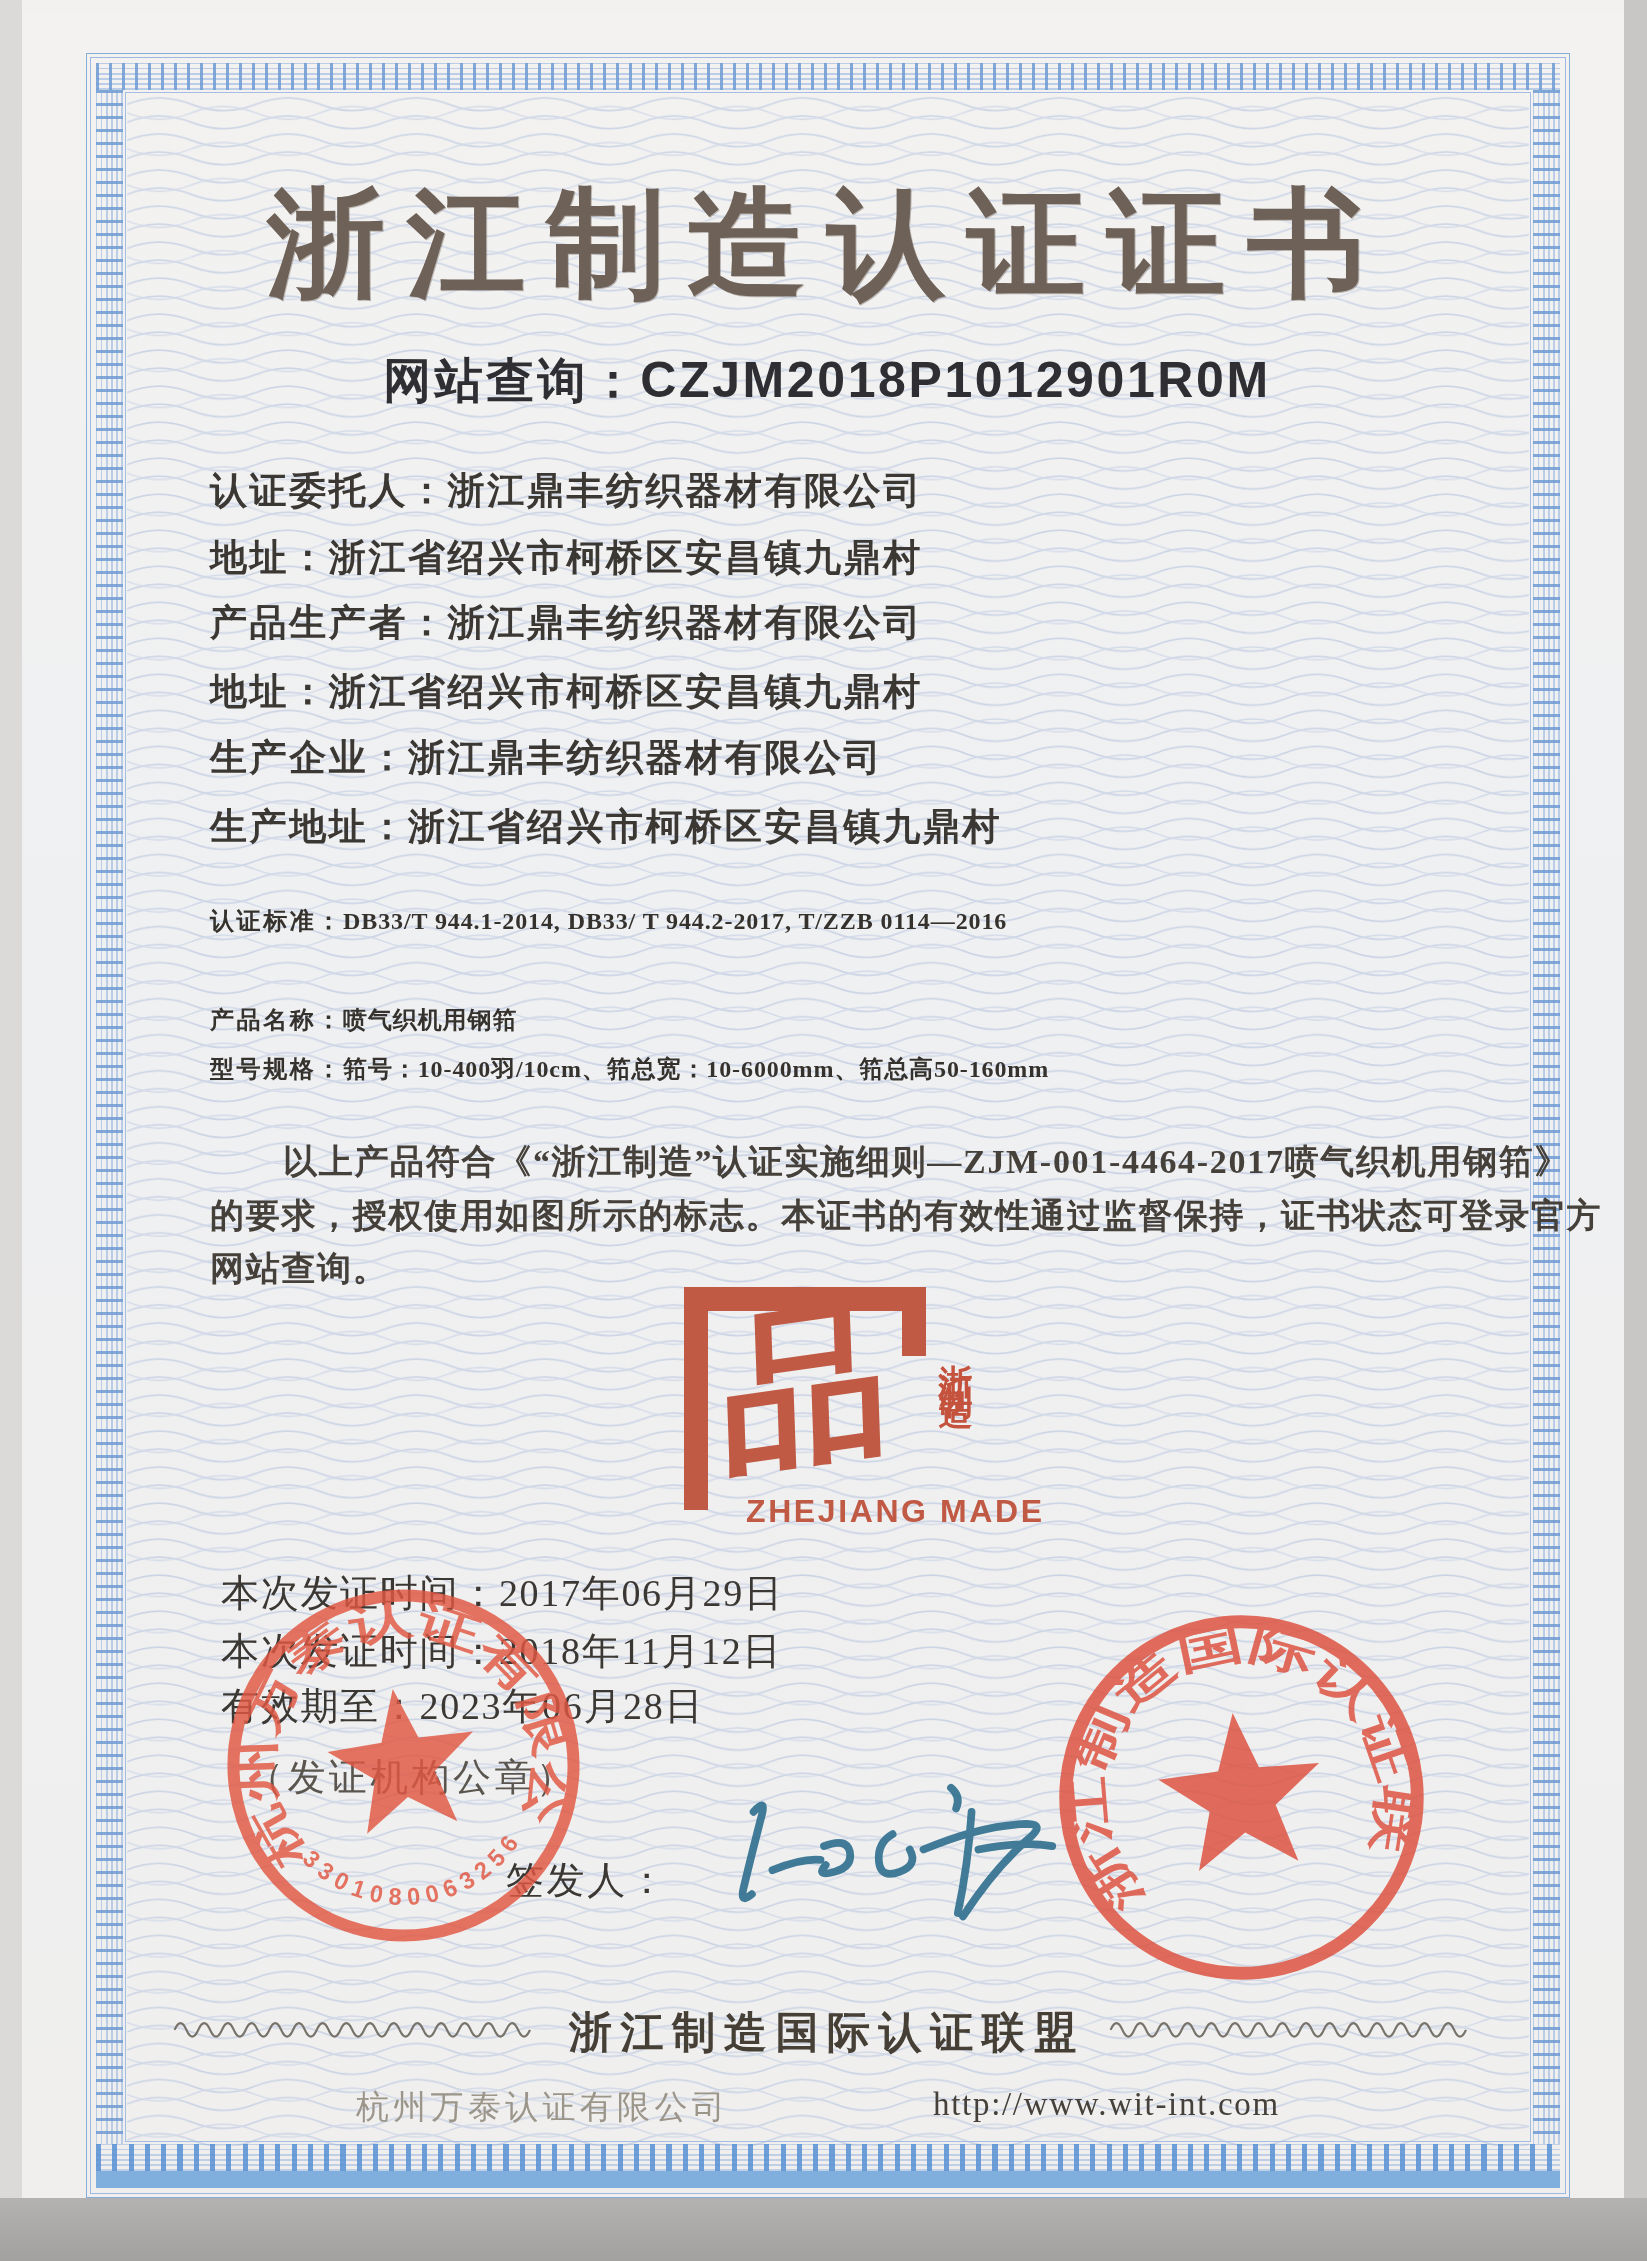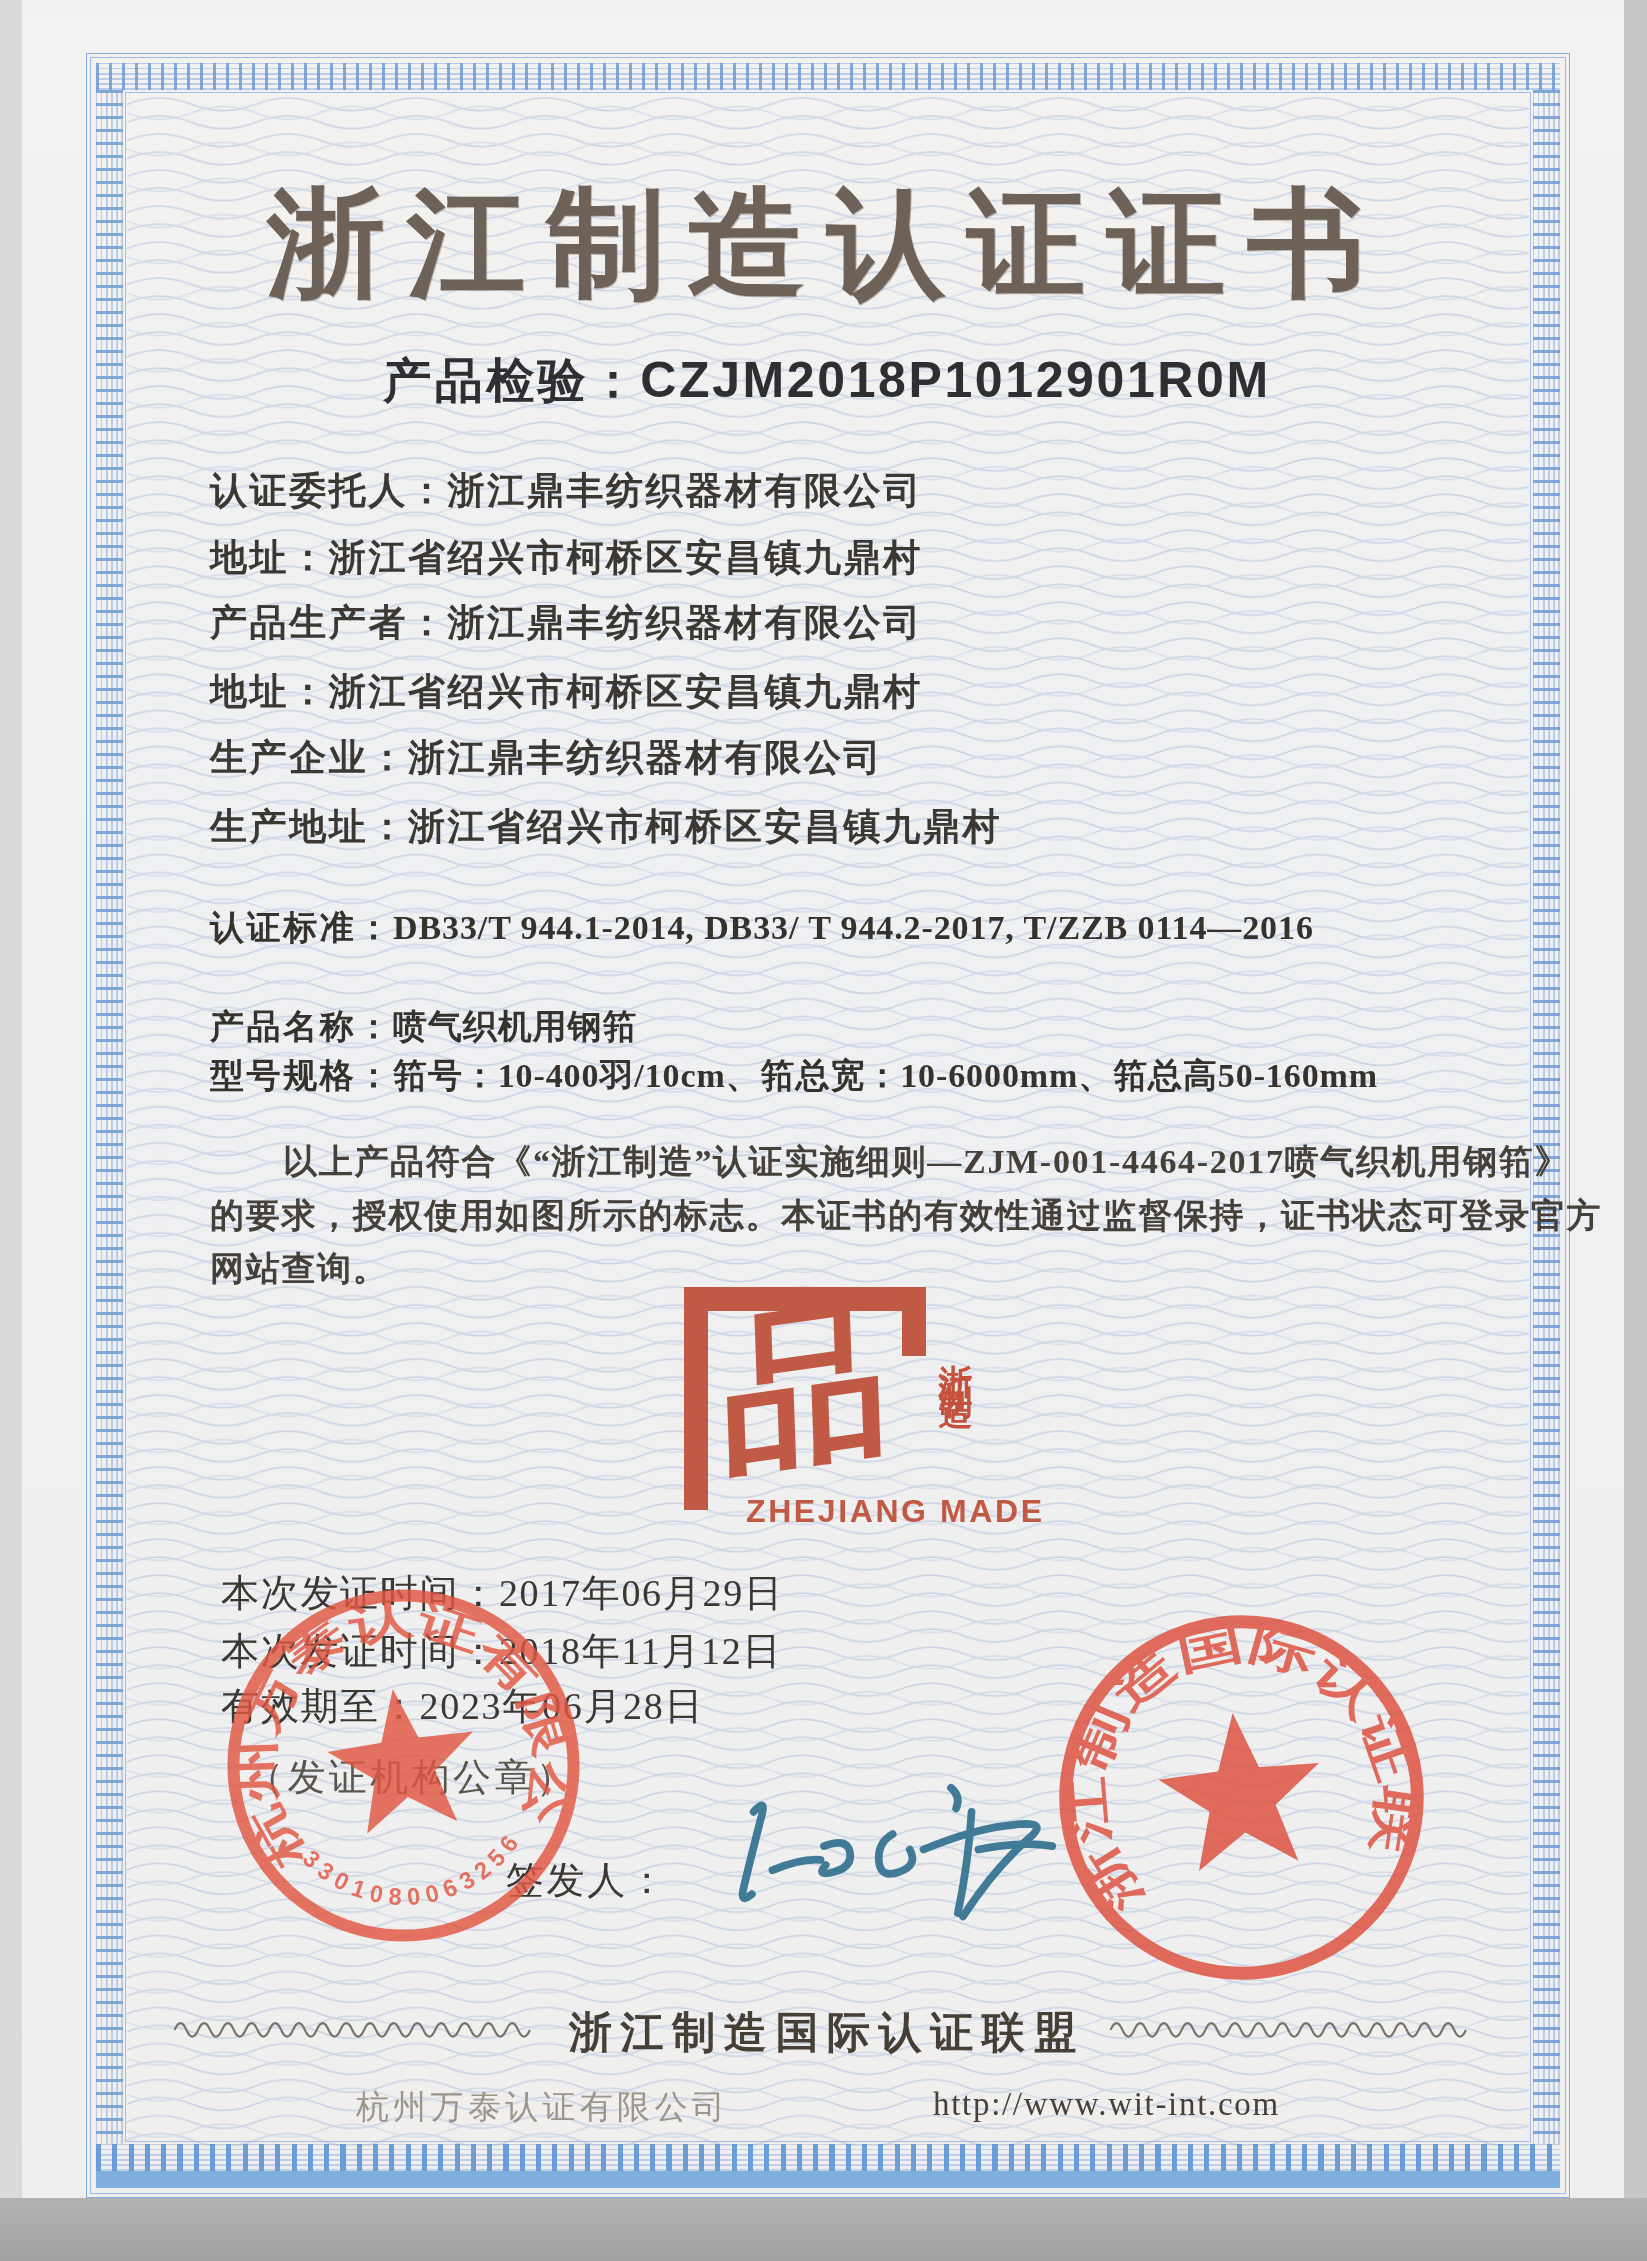--- a/index.html
+++ b/index.html
@@ -33,21 +33,21 @@
   .abs{position:absolute;}
   .title{left:86px; top:165px; width:1482px; text-align:center;
          font-size:118px; font-weight:bold; color:#6e6157; letter-spacing:22px;
          font-family:"Liberation Serif", serif; text-shadow:0.9px 0.9px 0 rgba(110,97,87,.4);}
   .certno{left:86px; top:349px; width:1482px; text-align:center; color:#2f2f33;}
   .certno .lbl{font-family:"Liberation Sans", sans-serif; font-weight:bold; font-size:48px; letter-spacing:3.4px;}
   .certno .val{font-family:"Liberation Sans", sans-serif; font-weight:600; font-size:50px; letter-spacing:2.6px;}
   .field{left:210px; width:1244px; font-size:37px; color:#3b3733; letter-spacing:2.6px; white-space:nowrap;}
   .field .lbl{font-weight:bold;}
   .field .val{font-weight:600;}
-  .spec{left:210px; width:1252px; font-size:34px; color:#35322e; letter-spacing:0.9px; white-space:nowrap;}
+  .spec{left:210px; width:1252px; font-size:24px; color:#35322e; letter-spacing:0.9px; white-space:nowrap;}
   .spec .lbl{font-weight:bold; letter-spacing:2.6px;}
   .spec .val{font-weight:600;}
   .stmt{left:210px; width:1252px; font-size:34px; color:#45403a; letter-spacing:1.7px; white-space:nowrap;font-weight:bold;}
   .stmt-indent{left:283px;}
   .dateline{left:221px; width:858px; font-size:38px; color:#3b3733; letter-spacing:1.7px; white-space:nowrap;}
   .sealnote{left:246px; top:1752px; font-size:38px; color:#5a564f; letter-spacing:3.4px;}
   .issuer{left:506px; top:1855px; font-size:38px; color:#3b3733; letter-spacing:2.6px;}
   .alliance{left:86px; top:2004px; width:1482px; text-align:center;
             font-size:43px; font-weight:bold; color:#453f36; letter-spacing:8.6px;}
   .footer-co{left:356px; top:2085px; font-size:33px; color:#9b958a; letter-spacing:4.3px;}
@@ -100,21 +100,21 @@
     <div class="band band-v band-left"></div>
     <div class="band band-v band-right"></div>
     <div class="band band-bottom"></div>
     <div class="band band-bottom-solid"></div>
     <div class="frame-inner"></div>
   </div>
 
   <div class="abs title">浙江制造认证证书</div>
 
   <div class="abs certno">
-    <span class="lbl">产品检验：</span><span class="val">CZJM2018P1012901R0M</span>
+    <span class="lbl">网站查询：</span><span class="val">CZJM2018P1012901R0M</span>
   </div>
 
   <div class="abs field" style="top:466px">
     <span class="lbl">认证委托人：</span><span class="val">浙江鼎丰纺织器材有限公司</span>
   </div>
   <div class="abs field" style="top:533px">
     <span class="lbl">地址：</span><span class="val">浙江省绍兴市柯桥区安昌镇九鼎村</span>
   </div>
   <div class="abs field" style="top:598px">
     <span class="lbl">产品生产者：</span><span class="val">浙江鼎丰纺织器材有限公司</span>

